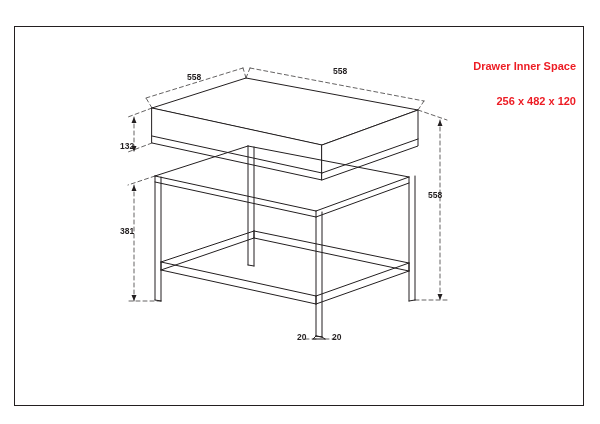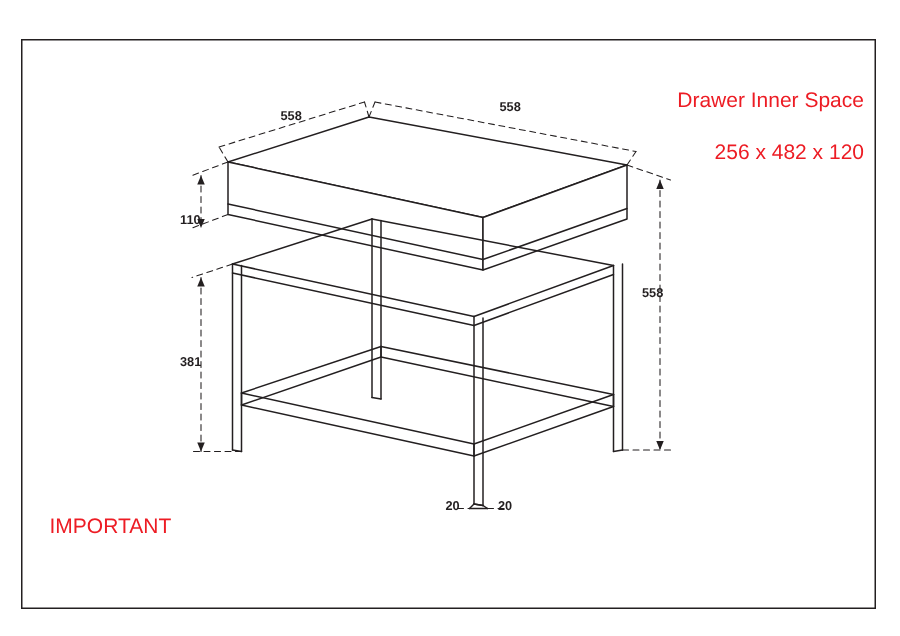--- a/index.html
+++ b/index.html
@@ -33,23 +33,23 @@
   svg.drawing {
     position: absolute;
     left: 0; top: 0;
     width: 600px;
     height: 424px;
     pointer-events: none;
   }
   .note-red {
     position: absolute;
     color: #ed1c24;
-    font-size: 14px;
+    font-size: 11px;
     line-height: 11.5px;
-    font-weight: normal;
+    font-weight: bold;
     white-space: pre;
   }
   #inner-space {
     right: 24px;
     top: 38px;
     text-align: right;
   }
   #important-note {
     left: 33px;
     top: 322px;
@@ -172,30 +172,29 @@
         <polygon points="134,185 131.5,191 136.5,191"></polygon>
         <polygon points="134,301 131.5,295 136.5,295"></polygon>
         <polygon points="440,120 437.5,126 442.5,126"></polygon>
         <polygon points="440,300 437.5,294 442.5,294"></polygon>
       </g>
     </g>
   </svg>
 
   <div class="dim-label" style="left:187px; top:72px;">558</div>
   <div class="dim-label" style="left:333px; top:66px;">558</div>
-  <div class="dim-label" style="left:120px; top:141px;">110</div>
-  <div class="dim-label" style="left:120px; top:236px;">381</div>
+  <div class="dim-label" style="left:120px; top:141px;">132</div>
+  <div class="dim-label" style="left:120px; top:226px;">381</div>
   <div class="dim-label" style="left:428px; top:190px;">558</div>
   <div class="dim-label" style="left:297px; top:332px;">20</div>
   <div class="dim-label" style="left:332px; top:332px;">20</div>
 
   <div class="note-red" id="inner-space">
     <div>Drawer Inner Space</div>
     <div>256 x 482 x 120</div>
   </div>
 
   <div class="note-red" id="important-note">
-    <div>IMPORTANT</div>
     
     
   </div>
 
 </div>
 
 </body></html>

